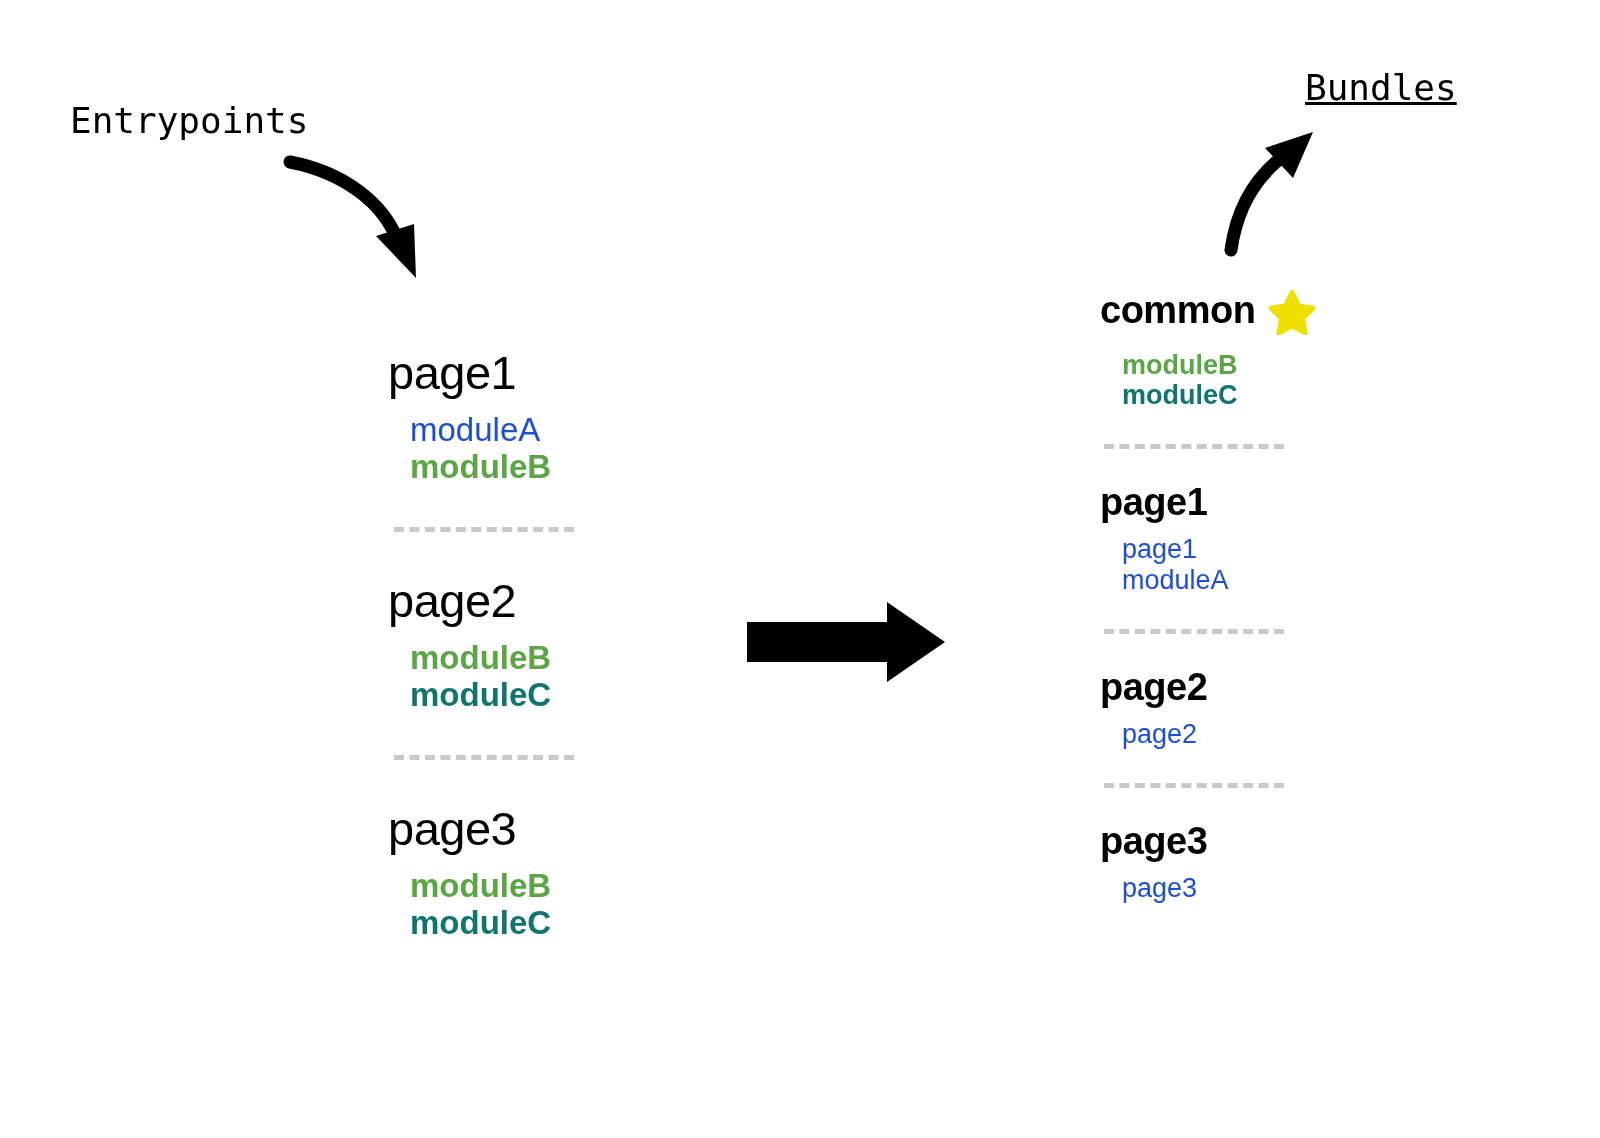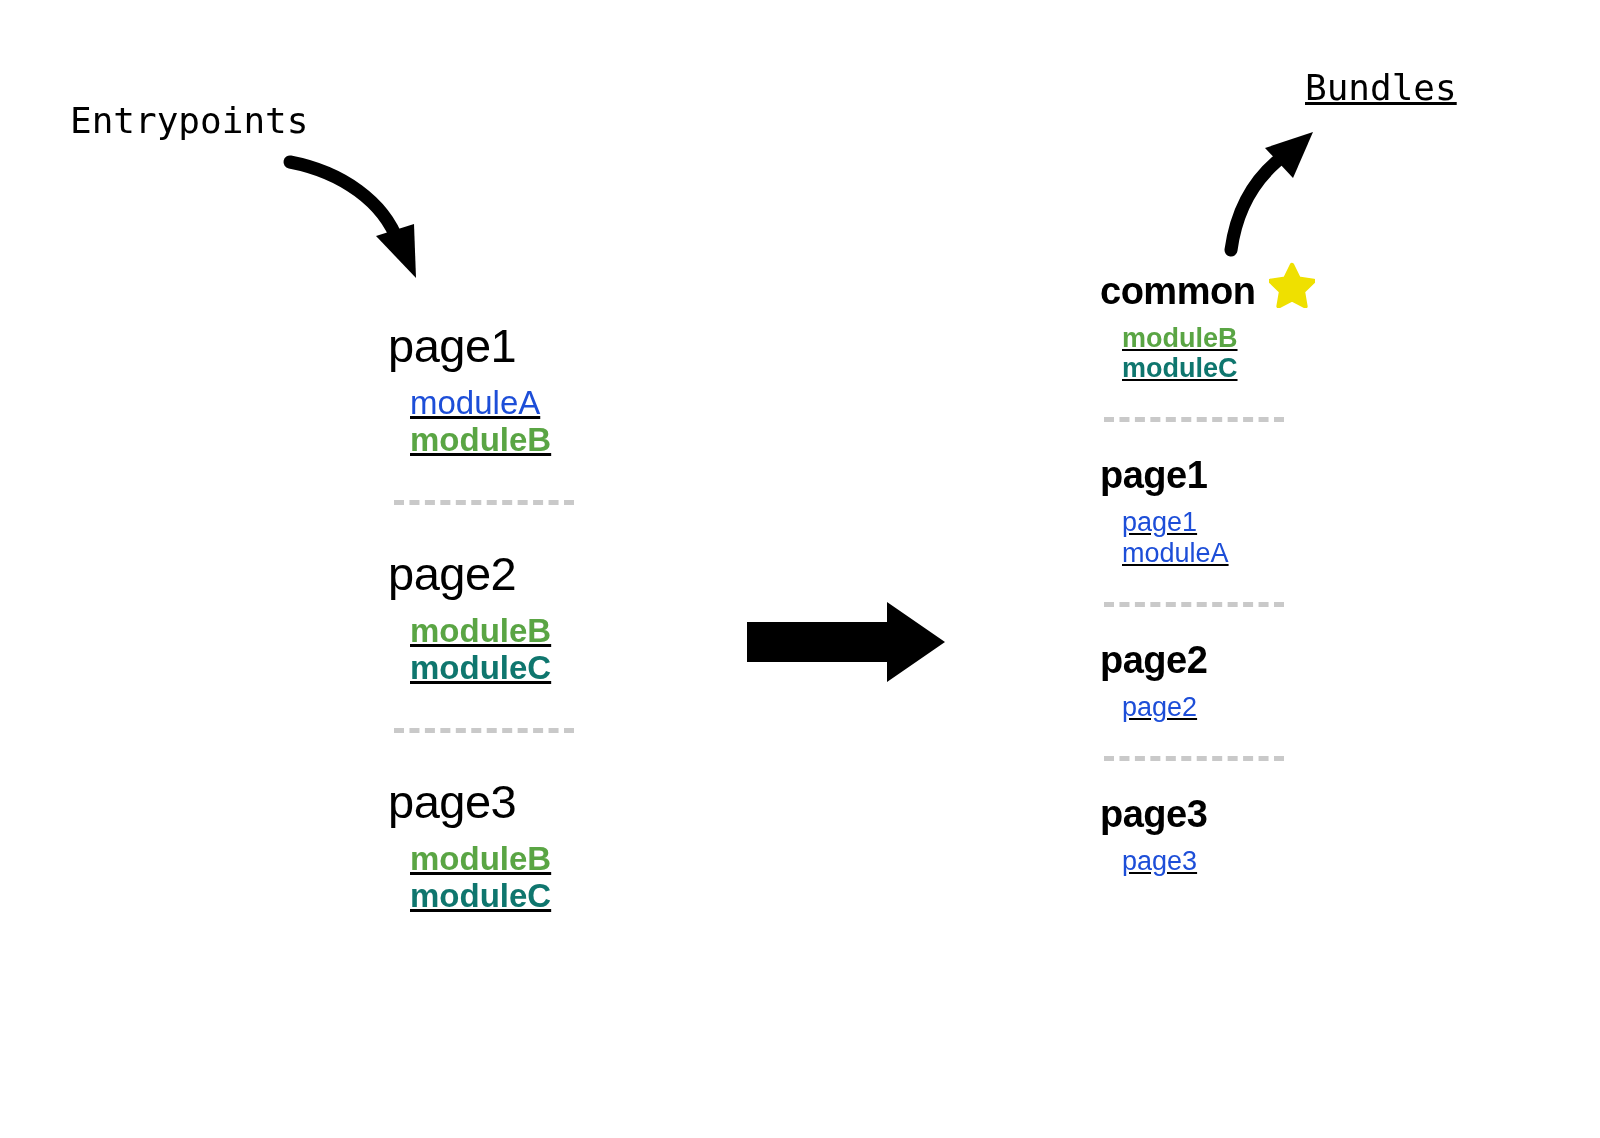--- a/index.html
+++ b/index.html
@@ -64,38 +64,38 @@
   }
   
   #bundles-column .group-title {
     font-size: 38px;
     font-weight: 700;
     letter-spacing: -0.5px;
   }
 
   .title-row {
     display: flex;
-    align-items: flex-end;
+    align-items: flex-start;
     gap: 14px;
+    margin-top: 27px;
   }
 
   .star-icon {
     display: inline-block;
     width: 46px;
     height: 46px;
     flex: 0 0 auto;
     position: relative;
     top: -2px;
   }
 
   .module-list {
     list-style: none;
     margin: 8px;
     padding: 0;
-    text-decoration: underline;
   }
   .module-item {
     white-space: nowrap;
     line-height: 1.12;
   }
   
   #entrypoints-column .module-list { margin-left: 22px; margin-top: 16px; }
   #entrypoints-column .module-item { font-size: 33px; }
   
   #bundles-column .module-list { margin-left: 22px; margin-top: 13px; }

